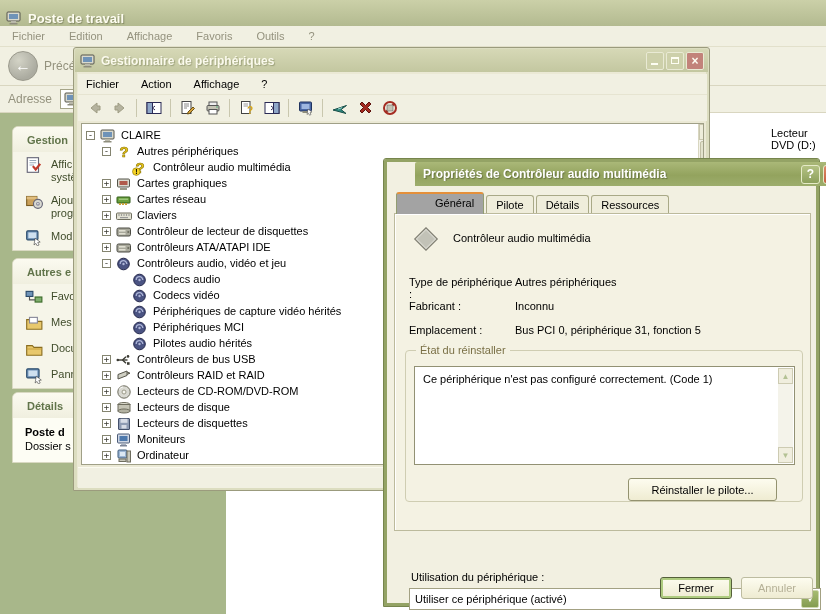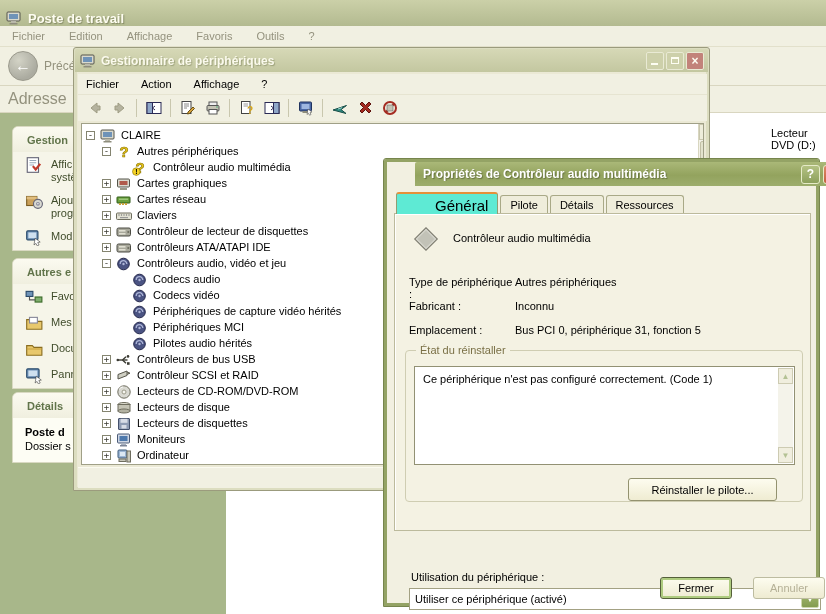--- a/index.html
+++ b/index.html
@@ -19,21 +19,21 @@
   .base-menubar .menu-item{color:#94927e;padding:2px 12px 2px 4px;margin-right:8px;}
   .base-toolbar{left:0;top:47px;width:826px;height:39px;background:var(--window-face,#f1f0e2);
     border-bottom:1px solid #d9d6c0;display:flex;align-items:center;}
   .back-circle{width:30px;height:30px;border-radius:50%;margin-left:8px;
     background:radial-gradient(circle at 35% 30%,#d3d3c6,#ababa0 70%);
     border:1px solid #9a998c;display:flex;align-items:center;justify-content:center;
     color:#fff;font-size:16px;font-weight:bold;}
   .back-label{color:#94927e;margin-left:6px;font-size:12px;}
   .base-addressbar{left:0;top:86px;width:826px;height:27px;background:var(--window-face,#f1f0e2);
     border-bottom:1px solid #d9d6c0;display:flex;align-items:center;padding-left:8px;}
-  .address-label{color:#94927e;margin-right:8px;font-size:16px;}
+  .address-label{color:#94927e;margin-right:8px;font-size:12px;}
   .address-field{height:20px;width:26px;background:#fff;border:1px solid #a5a487;
     display:flex;align-items:center;padding-left:3px;}
   .sidebar-bg{left:0;top:113px;width:226px;height:501px;background:var(--sidebar-green,#a8b78a);}
   .filearea-bg{left:226px;top:113px;width:600px;height:501px;background:#fff;}
   .file-item-label{left:734px;top:127px;color:#000;margin-left:37px;}
 
   .task-panel{left:12px;width:200px;background:var(--panel-cream,#f6f5e9);
     border:1px solid #d9d9c2;border-radius:6px 6px 0 0;overflow:hidden;}
   .task-panel .hdr{padding:7px 2px 6px 14px;font-weight:bold;color:var(--panel-header-text,#61744a);
     font-size:11px;background:linear-gradient(180deg,#fbfaf0,#f0efdf);}
@@ -90,22 +90,22 @@
     display:flex;align-items:center;padding:0 4px 0 8px;margin-left:28px;}
   .dlg-titlebar .ttl{color:#fff;font-weight:bold;font-size:12px;flex:1;
     text-shadow:1px 1px 1px rgba(70,80,40,.6);white-space:nowrap;overflow:hidden;}
   .dlg-btn{width:19px;height:19px;border-radius:3px;margin-left:3px;border:1px solid #e6ebc8;
     display:flex;align-items:center;justify-content:center;color:#fff;font-weight:bold;font-size:12px;
     background:linear-gradient(180deg,#b4c283,#8da05c);}
   .dlg-btn.close{background:linear-gradient(180deg,#dd8a67,var(--close-button-red,#c3603f));}
   .tabs{left:12px;top:34px;height:21px;display:flex;align-items:flex-end;}
   .tab{padding:3px 9px;border:1px solid #a9a987;border-bottom:none;background:#efeddb;
     border-radius:3px 3px 0 0;margin-right:2px;height:19px;color:#000;}
-  .tab.active{background:#5eead4;border-color:#929d72;border-top:2px solid var(--tab-accent,#e5903a);
-    height:22px;position:relative;z-index:2;font-size:15px;padding-left:38px;}
+  .tab.active{background:#a3a3a3;border-color:#929d72;border-top:2px solid var(--tab-accent,#e5903a);
+    height:22px;position:relative;z-index:2;font-size:11px;padding-left:38px;}
   .tab-panel{left:10px;top:54px;width:417px;height:318px;background:#f4f2e3;
     border:1px solid #bcba9c;box-shadow:1px 1px 0 #fff inset;}
   .dev-head-icon{left:14px;top:8px;width:34px;height:34px;}
   .dev-head-name{left:58px;top:18px;}
   .info-row{left:14px;width:390px;height:16px;display:flex;}
   .info-label{width:106px;flex:0 0 106px;}
   .info-value{flex:1;}
   .groupbox{left:10px;top:136px;width:398px;height:152px;border:1px solid #cfcdb2;border-radius:4px;}
   .groupbox-legend{left:10px;top:-7px;background:#f4f2e3;padding:0 4px;color:#7a7046;position:absolute;}
   .status-box{left:8px;top:15px;width:381px;height:99px;background:#fff;border:1px solid #929174;
@@ -121,21 +121,21 @@
   .combo{left:14px;top:374px;width:412px;height:22px;background:#fff;border:1px solid #a3a183;
     display:flex;align-items:center;}
   .combo .val{flex:1;padding-left:5px;}
   .combo-btn{width:18px;height:18px;margin-right:1px;border-radius:2px;border:1px solid #cfd8ae;
     background:linear-gradient(180deg,#a7bc72,var(--combo-olive,#849c50));
     display:flex;align-items:center;justify-content:center;color:#fff;font-size:8px;}
   .dlg-bottom-btn{top:418px;width:72px;height:22px;position:absolute;border-radius:3px;
     display:flex;align-items:center;justify-content:center;
     background:linear-gradient(180deg,#fdfcef,#eeebd1);}
   .btn-fermer{left:276px;border:1px solid #55603a;box-shadow:inset 0 0 0 2px var(--focus-green,#aecb7f);}
-  .btn-annuler{left:369px;border:1px solid #bdbca0;color:#b5b096;}
+  .btn-annuler{left:357px;border:1px solid #bdbca0;color:#b5b096;}
 
   svg{display:block;}
 </style>
 </head>
 <body>
 
 <div class="stage">
 
   <div class="abs base-titlebar">
     <span class="tbar-ico">
@@ -562,21 +562,21 @@
             <span class="tree-label">Contrôleurs de bus USB</span>
           </div>
           <div class="tree-row" style="padding-left: 20px;">
             <span class="tree-exp">+</span>
             <span class="tree-ico">
               <svg width="16" height="16" viewBox="0 0 16 16">
                 <path d="M2 6.5 l9 -3.5 v4.5 l-9 3.5 z" fill="#cfcfc3" stroke="#55544a"></path>
                 <path d="M11 4 l3 1.2 -3 1.2" fill="#9b9a89" stroke="#55544a"></path>
               </svg>
             </span>
-            <span class="tree-label">Contrôleur SCSI et RAID</span>
+            <span class="tree-label">Contrôleurs RAID et RAID</span>
           </div>
           <div class="tree-row" style="padding-left: 20px;">
             <span class="tree-exp">+</span>
             <span class="tree-ico">
               <svg width="16" height="16" viewBox="0 0 16 16">
                 <circle cx="8" cy="8" r="6.2" fill="#d9d9d2" stroke="#6e6d5e"></circle>
                 <circle cx="8" cy="8" r="2" fill="#f6f6f0" stroke="#9b9a89"></circle>
                 <path d="M3.2 5.2 a5.5 5.5 0 0 1 4 -2.4" stroke="#fff" fill="none"></path>
               </svg>
             </span>

